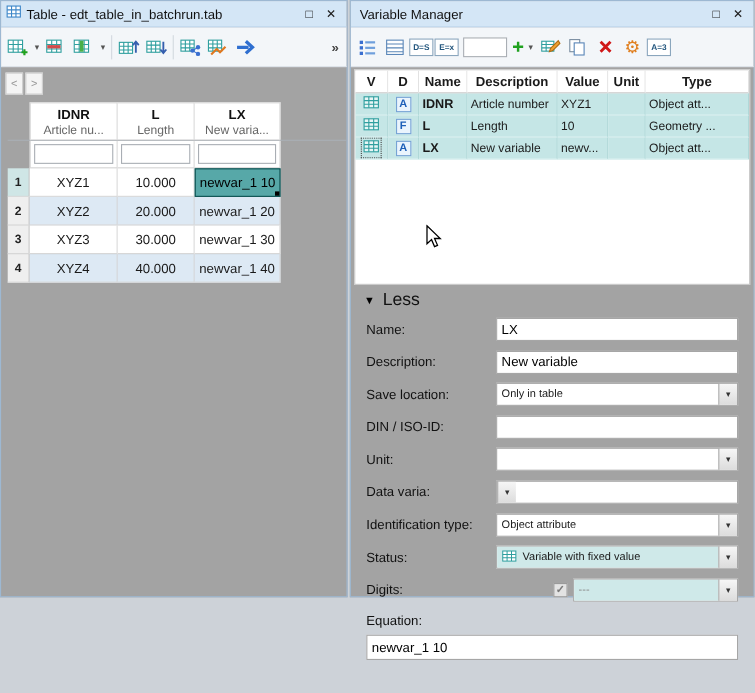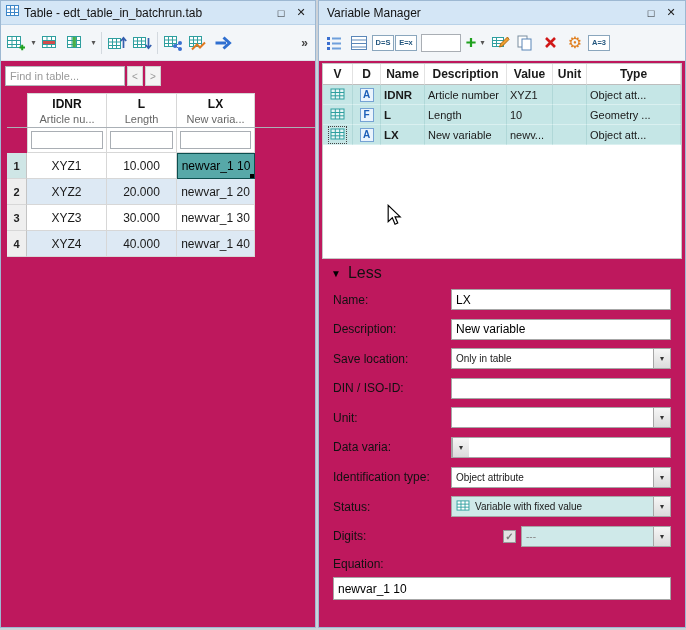--- a/index.html
+++ b/index.html
@@ -6,21 +6,21 @@
   html,body { width:686px; height:630px; }
   body {
     font-family: "Liberation Sans", sans-serif;
     background:#cdd2d8;
     position:relative;
     overflow:hidden;
     font-size:12px;
     color:#1a1a1a;
   }
   .panel {
-    position:absolute; top:0; height:628px; background:#be185d;
+    position:absolute; top:0; height:543px; background:#a3a3a3;
     border:1px solid #9db8d2; display:flex; flex-direction:column;
   }
   .panel-left  { left:0;   width:316px; }
   .panel-right { left:318px; width:368px; }
 
   .titlebar {
     height:24px; background:#d4e6f6; border-bottom:1px solid #b9d2e8;
     display:flex; align-items:center; padding:0 4px; flex:0 0 auto;
   }
   .titlebar .win-title { flex:1 1 auto; font-size:12px; color:#111; padding-left:4px;
@@ -187,21 +187,20 @@
     <span class="tbtn">
       <svg width="20" height="18" viewBox="0 0 20 18">
           <path d="M2.5 9 H13" stroke="#2f6fd0" stroke-width="3"></path>
           <path d="M10.5 3.5 L16.5 9 L10.5 14.5" stroke="#2f6fd0" stroke-width="3" fill="none"></path>
         </svg>
     </span>
     <span class="overflow">»</span>
   </div>
 
   <div class="searchrow">
-    <input class="search-input" type="text" placeholder="Find in table..." style="">
     <span class="nav-btn">&lt;</span>
     <span class="nav-btn">&gt;</span>
   </div>
 
   <div class="tbl-wrap">
     <div class="trow hdr-bottom">
       <div></div>
       <div class="th-cell">
         <div class="th-name">IDNR</div>
         <div class="th-desc">Article nu...</div>

